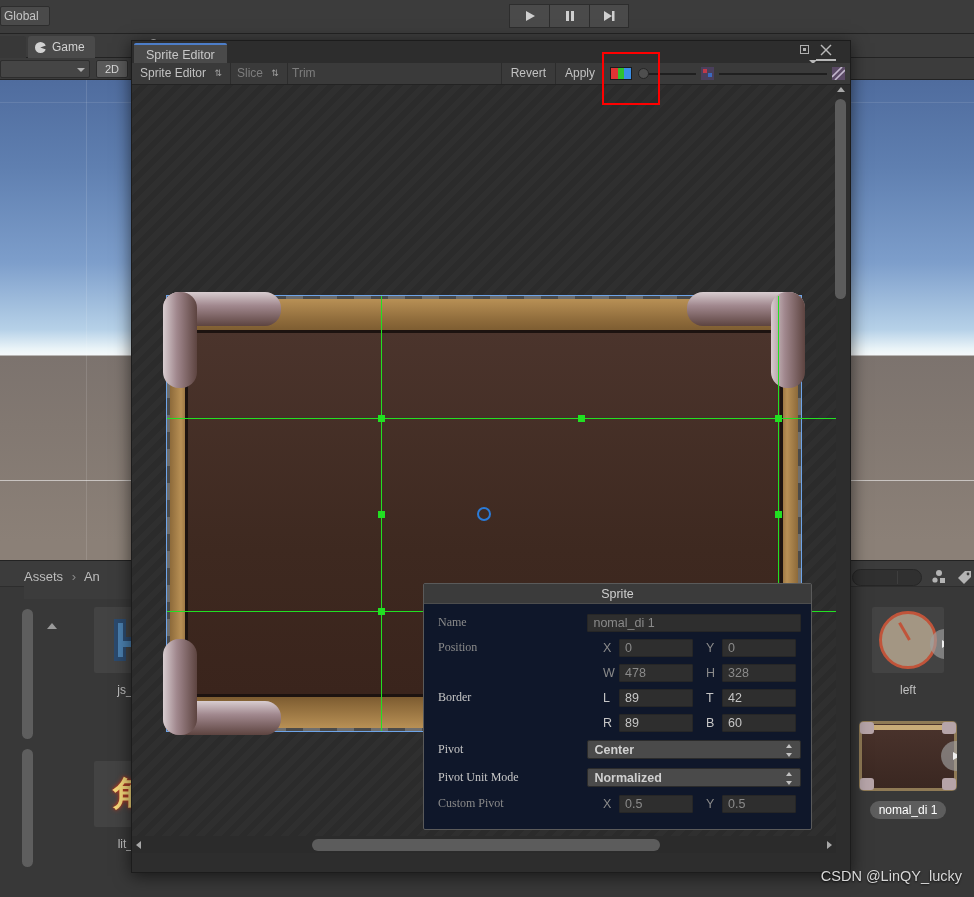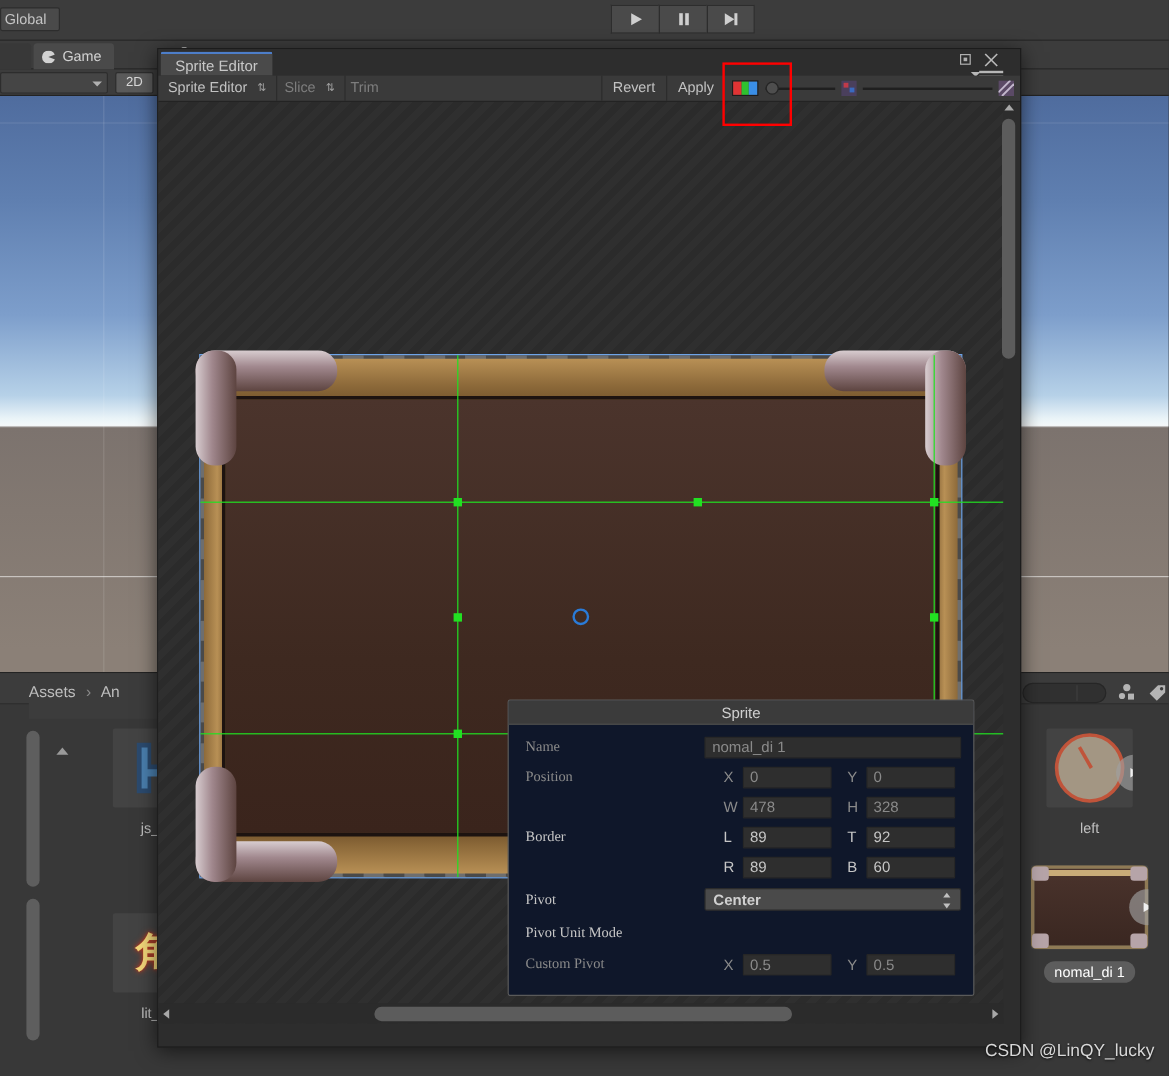--- a/index.html
+++ b/index.html
@@ -673,21 +673,21 @@
       <span class="sp-field sp-half dim">478</span>
       <span class="sp-axis dim" style="margin-left:13px">H</span>
       <span class="sp-field sp-half dim">328</span>
     </div>
 
     <div class="sp-row">
       <span class="sp-label">Border</span>
       <span class="sp-axis">L</span>
       <span class="sp-field sp-half">89</span>
       <span class="sp-axis" style="margin-left:13px">T</span>
-      <span class="sp-field sp-half">92</span>
+      <span class="sp-field sp-half">42</span>
     </div>
 
     <div class="sp-row">
       <span class="sp-label"></span>
       <span class="sp-axis">R</span>
       <span class="sp-field sp-half">89</span>
       <span class="sp-axis" style="margin-left:13px">B</span>
       <span class="sp-field sp-half">60</span>
     </div>
 
@@ -697,20 +697,27 @@
         <span>Center</span>
         <span class="car">
             <i class="u"></i>
             <i class="d"></i>
           </span>
       </span>
     </div>
 
     <div class="sp-row" style="height:28px">
       <span class="sp-label">Pivot Unit Mode</span>
+      <span class="sp-dd">
+        <span>Normalized</span>
+        <span class="car">
+            <i class="u"></i>
+            <i class="d"></i>
+          </span>
+      </span>
     </div>
 
     <div class="sp-row">
       <span class="sp-label dim">Custom Pivot</span>
       <span class="sp-axis dim">X</span>
       <span class="sp-field sp-half dim">0.5</span>
       <span class="sp-axis dim" style="margin-left:13px">Y</span>
       <span class="sp-field sp-half dim">0.5</span>
     </div>
   </div>

